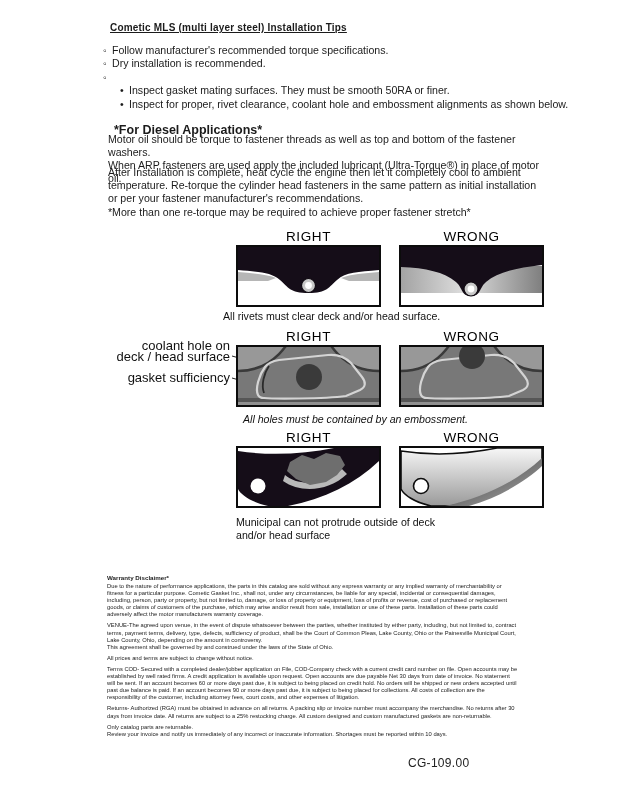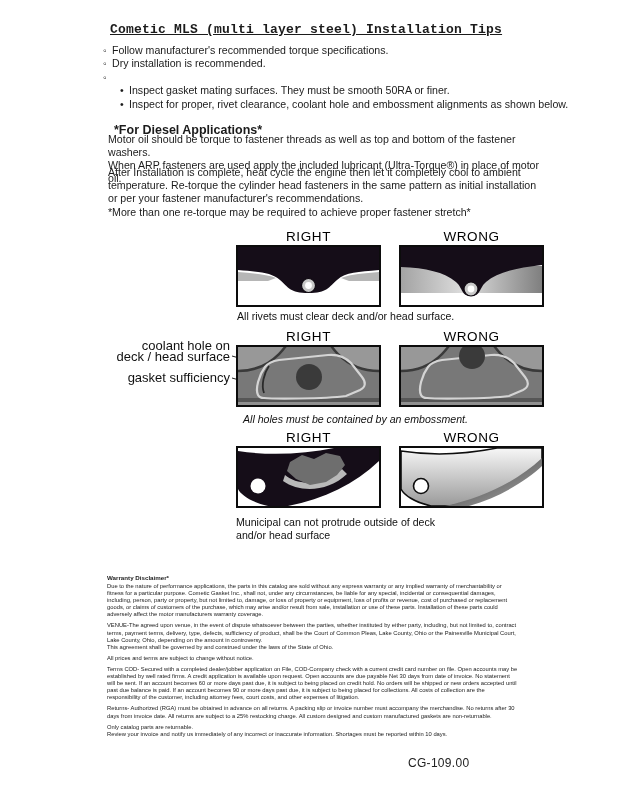--- a/index.html
+++ b/index.html
@@ -2,22 +2,22 @@
 <html><head>
 <meta charset="utf-8">
 <style>
   html,body{margin:0;padding:0;background:#ffffff;}
   .page{
     position:relative;width:618px;height:800px;background:#ffffff;
     font-family:"Liberation Sans", sans-serif;color:#1b1b1b;overflow:hidden;
   }
   
   .title{
-    position:absolute;left:110px;top:22px;font-size:13px;font-weight:bold;
-    text-decoration:underline;letter-spacing:.2px;margin:0;font-family:Liberation Mono, monospace;
+    position:absolute;left:110px;top:22px;font-size:10px;font-weight:bold;
+    text-decoration:underline;letter-spacing:.2px;margin:0;
   }
   .tips{position:absolute;left:103px;top:44px;font-size:10.6px;line-height:13.4px;}
   .tip{display:flex;}
   .tip .blt{width:9px;flex:0 0 9px;}
   .tip.sub{margin-left:17px;}
   
   .diesel-h{position:absolute;left:108px;top:117px;font-size:12.5px;font-weight:bold;margin:6px;}
   .para{position:absolute;left:108px;width:432px;font-size:10.6px;line-height:13px;white-space:pre-line;margin:0;}
   .p1{top:133px;} .p2{top:166px;} .p3{top:206px;}
   
@@ -95,21 +95,21 @@
         </linearGradient>
       </defs>
       <rect width="141" height="58" fill="#ffffff"></rect>
       <rect x="0" y="19" width="141" height="27" fill="url(#gdeck)"></rect>
       <rect x="0" y="46" width="141" height="12" fill="#ffffff"></rect>
       <path d="M0 0 H141 V18 C115 21 97 25 85 35 C78 41 80 49 70 49 C60 49 62 41 55 35 C43 25 25 21 0 20 Z" fill="#150d18"></path>
       <circle cx="70" cy="42" r="7" fill="#c8c8c8" stroke="#0e0810" stroke-width="1.2"></circle>
       <circle cx="70" cy="42" r="3.4" fill="#ffffff"></circle>
     </svg>
   </div>
-  <p class="cap" style="left:237px;top:310px;">All rivets must clear deck and/or head surface.</p>
+  <p class="cap" style="left:223px;top:310px;">All rivets must clear deck and/or head surface.</p>
 
   <div class="fig-h" style="left:236px;top:329px;">RIGHT</div>
   <div class="fig-h" style="left:399px;top:329px;">WRONG</div>
 
   <div class="flabel" style="left:112px;top:341px;">
     <div>coolant hole on</div>
     <div>deck / head surface</div>
   </div>
   <div class="flabel" style="left:112px;top:373px;">gasket sufficiency</div>
 

